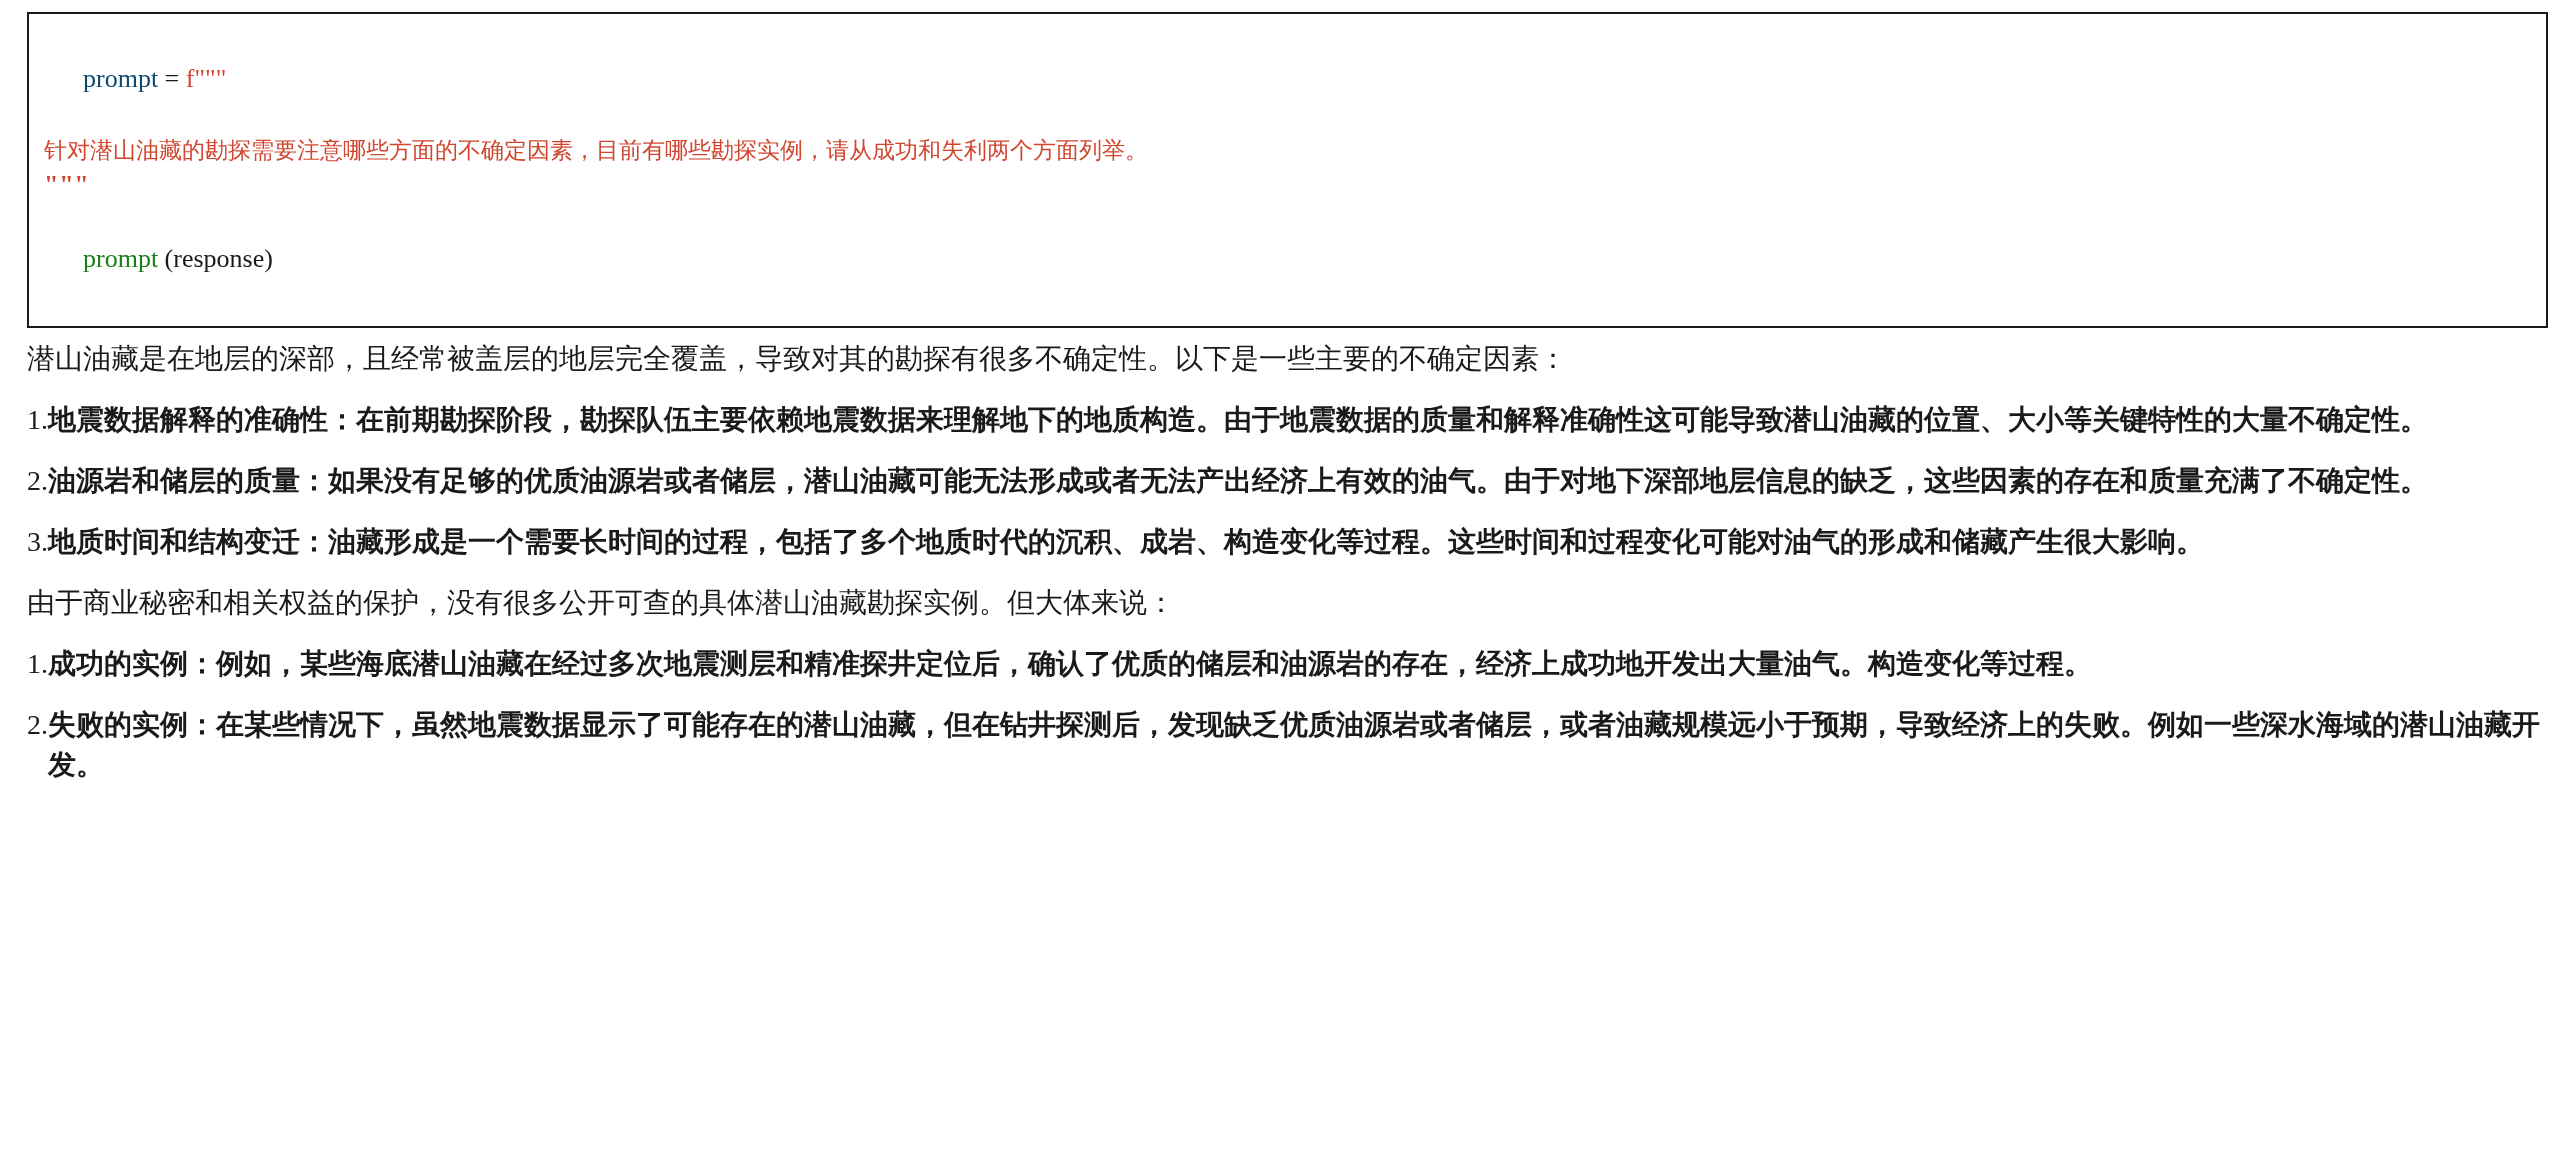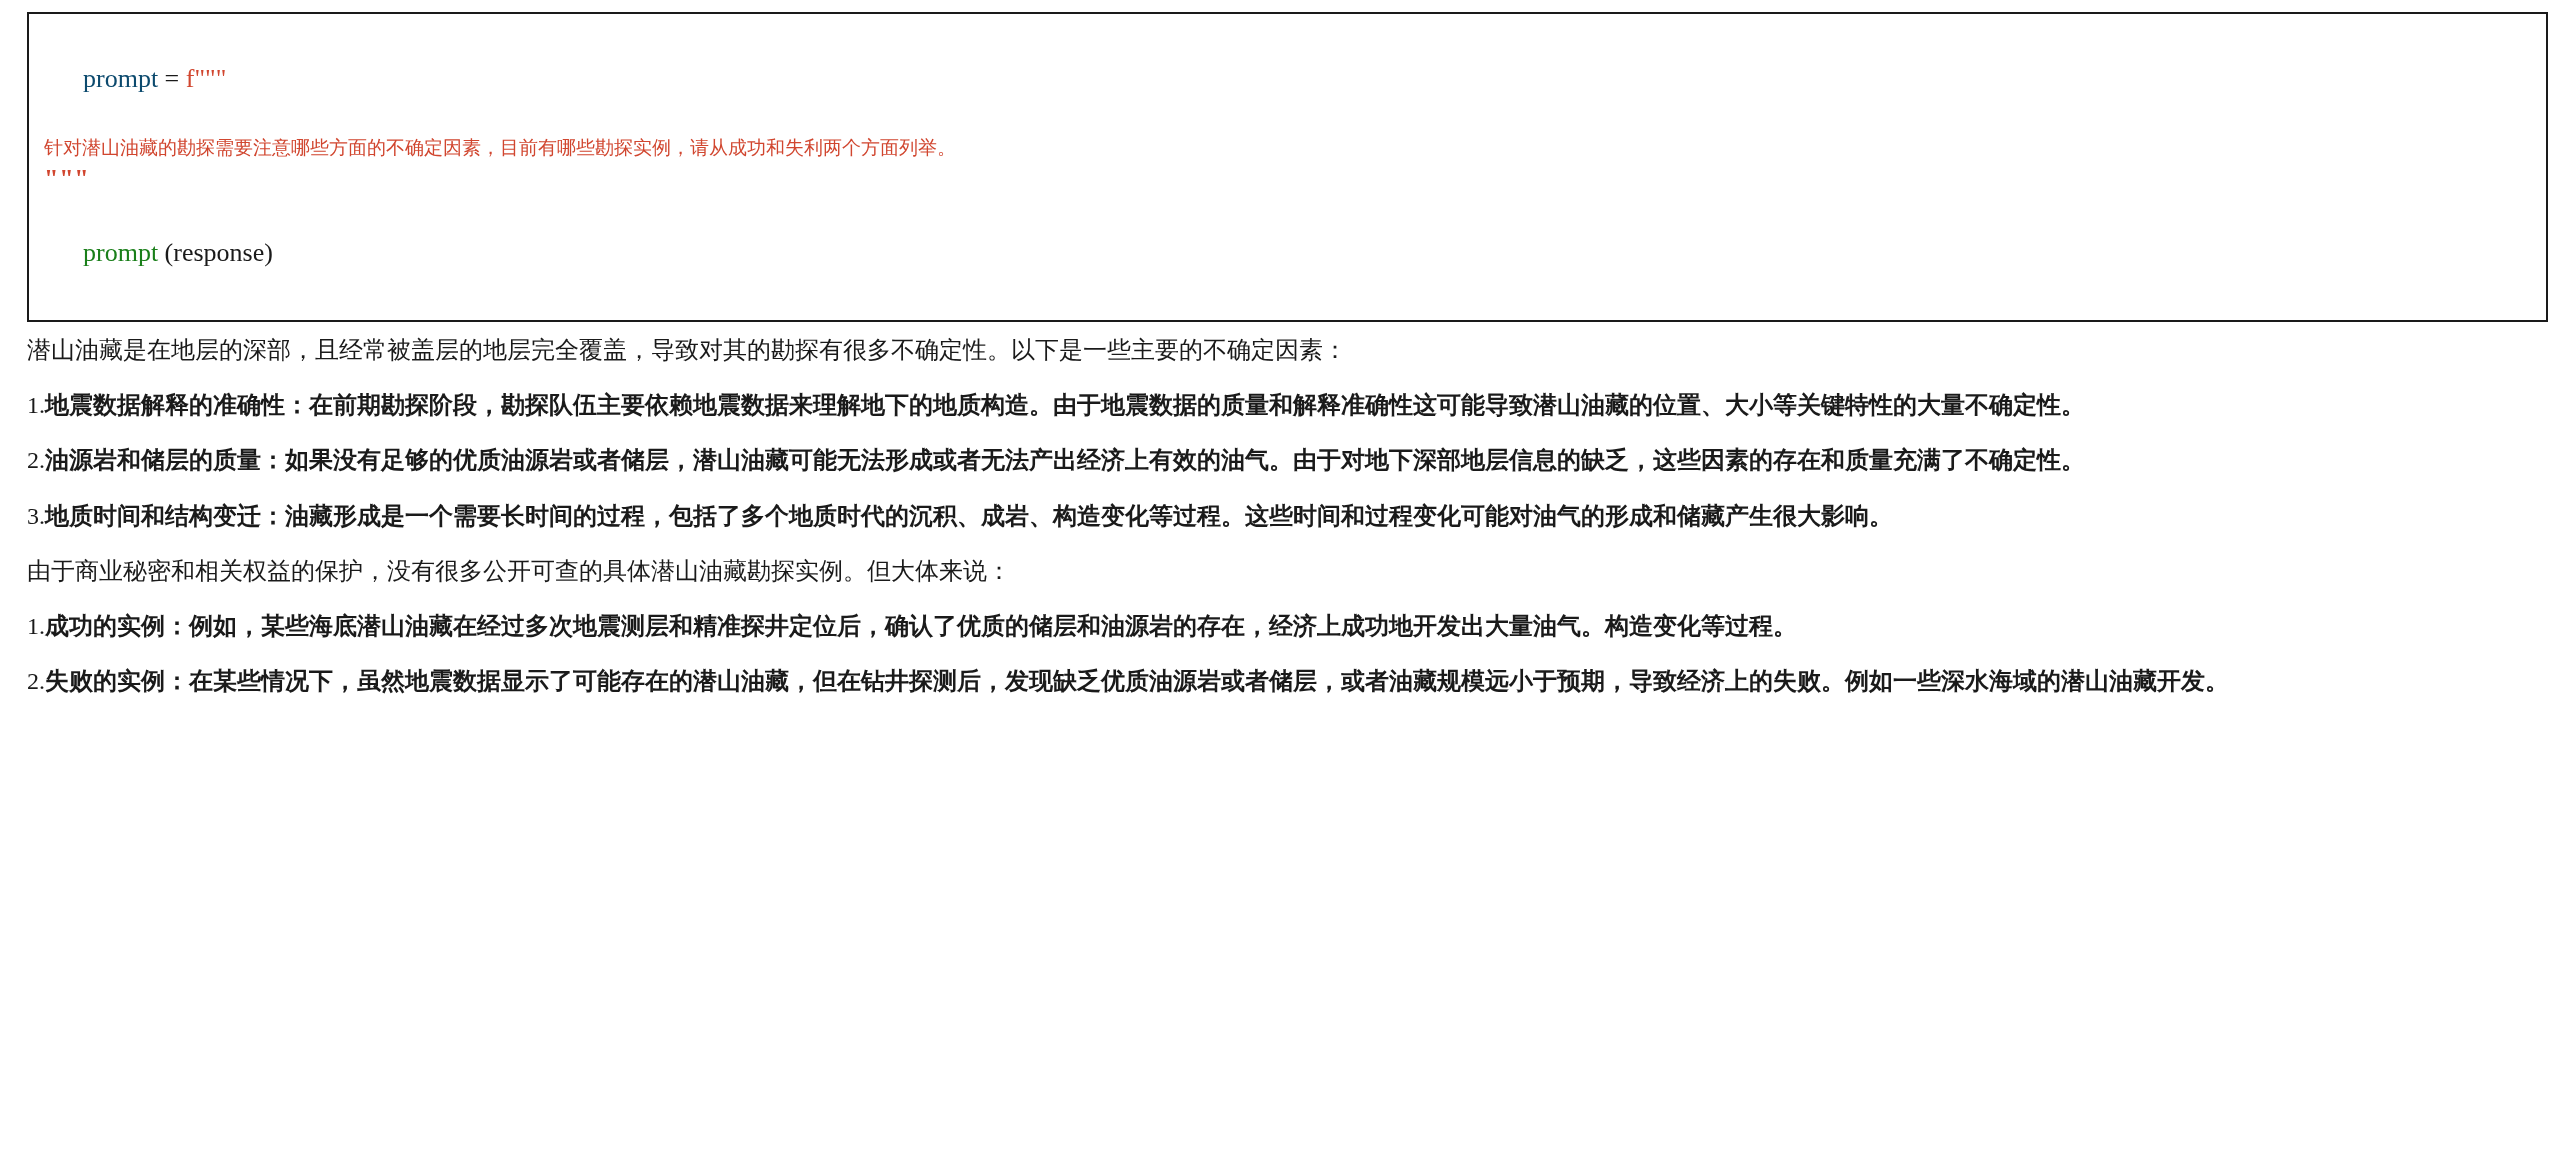--- a/index.html
+++ b/index.html
@@ -38,26 +38,26 @@
     word-break: break-word;
   }
   .tok-name  { color: #0c4a6e; }
   .tok-op    { color: #1a1a1a; }
   .tok-str   { color: #d1462f; }
   .tok-func  { color: #1a7f1a; }
   .tok-plain { color: #1a1a1a; }
   .quote-line { color: #d1462f; font-weight: bold; letter-spacing: 0.7px; }
   .prompt-text {
     color: #d1462f;
-    font-size: 19px;
+    font-size: 23px;
   }
 
   
   .answer {
-    font-size: 24px;
+    font-size: 28px;
     line-height: 1.45;
     color: #1a1a1a;
     margin-top: 11px;
   }
   .para {
     margin: 0 0 20.4px 0;
     white-space: normal;
   }
   .para:last-child { margin-bottom: 0; }
 

